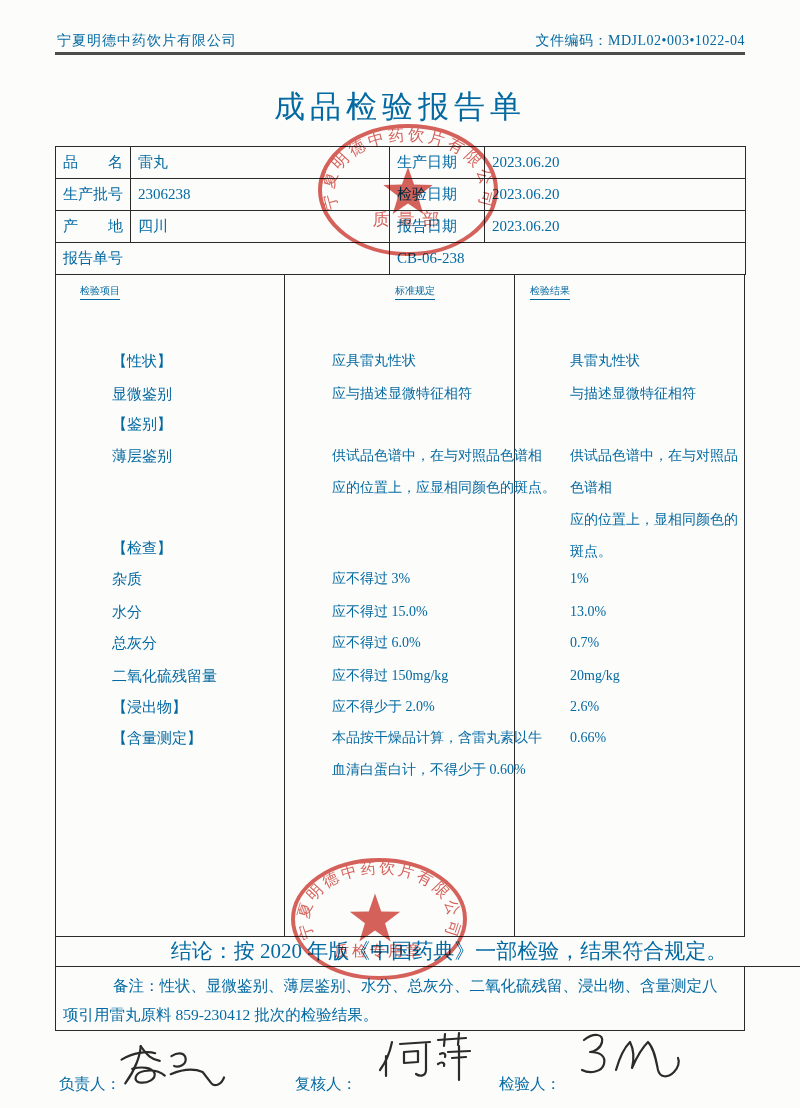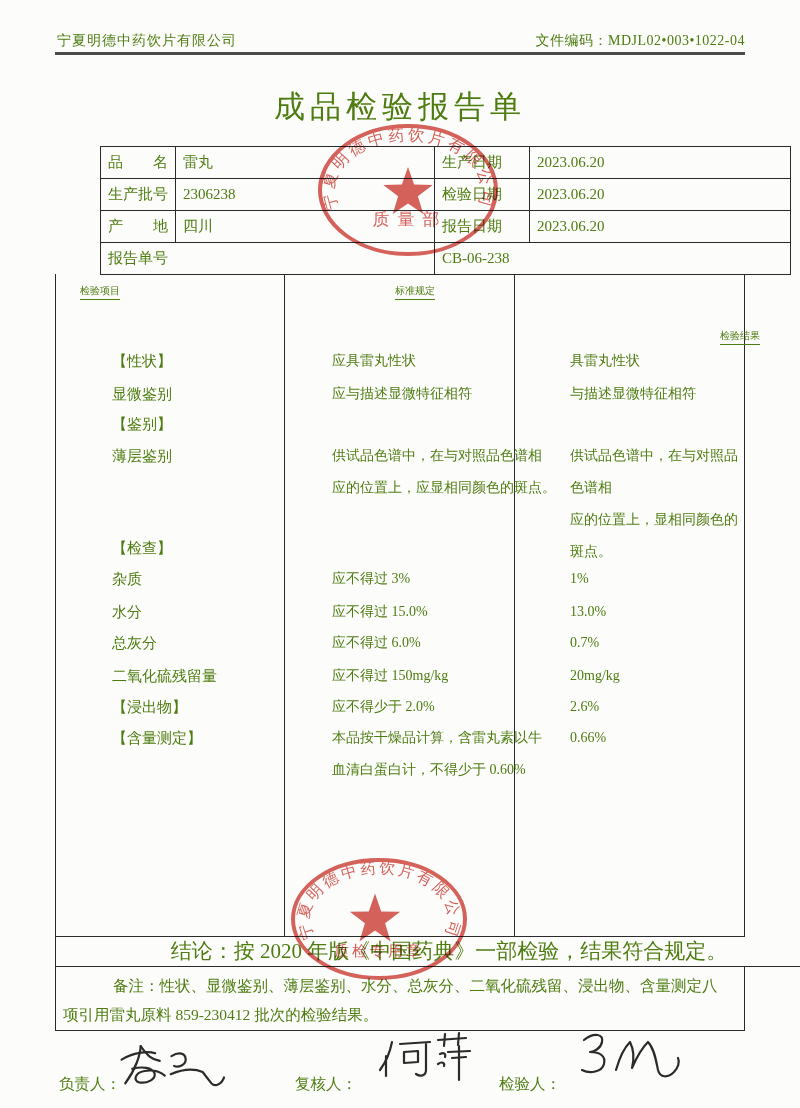--- a/index.html
+++ b/index.html
@@ -1,40 +1,40 @@
 <!DOCTYPE html>
 <html><head>
 <meta charset="utf-8">
 <style>
   html,body{margin:0;padding:0;background:#e8e8e8;}
   .page{position:relative;width:800px;height:1108px;background:#fcfcfb;
-        font-family:"Liberation Serif","DejaVu Serif",serif;color:#4d7c0f;overflow:hidden;}
+        font-family:"Liberation Serif","DejaVu Serif",serif;color:#0369a1;overflow:hidden;}
   
   .hdr-company{position:absolute;left:57px;top:32px;font-size:14px;letter-spacing:1px;}
   .hdr-code{position:absolute;right:55px;top:32px;font-size:14px;letter-spacing:.5px;}
   .hdr-rule{position:absolute;left:55px;top:52px;width:690px;height:3px;background:#4c4c4c;}
   
   .title{position:absolute;left:0;top:86px;width:100%;text-align:center;margin:0;
          font-size:31px;font-weight:normal;letter-spacing:5px;}
   
   .info-table{position:absolute;left:55px;top:146px;width:690px;
               display:grid;grid-template-columns:75px 259px 95px 261px;
-              border-top:1.6px solid #2a2a2a;border-left:1.6px solid #2a2a2a;font-size:15px;margin-left:45px;}
+              border-top:1.6px solid #2a2a2a;border-left:1.6px solid #2a2a2a;font-size:15px;}
   .info-table .cell{height:32px;line-height:31px;box-sizing:border-box;padding-left:7px;
               border-right:1.6px solid #2a2a2a;border-bottom:1.6px solid #2a2a2a;overflow:hidden;white-space:nowrap;}
   .span2{grid-column:span 2;}
   
   .main-table{position:absolute;left:55px;top:274px;width:690px;height:663px;box-sizing:border-box;
               border-left:1.6px solid #2a2a2a;border-right:1.6px solid #2a2a2a;border-bottom:1.6px solid #2a2a2a;}
   .vline{position:absolute;top:0;bottom:0;width:0;border-left:1.6px solid #2a2a2a;}
   .mt-head{position:absolute;top:10px;left:16px;width:100%;display:flex;font-size:10px;}
   .mt-head .h{text-decoration:underline;text-underline-offset:5px;}
   .mt-head .h1{width:228px;box-sizing:border-box;padding-left:8px;}
   .mt-head .h2{width:230px;text-align:center;}
-  .mt-head .h3{flex:1;text-align:right;margin-top:45px;}
+  .mt-head .h3{flex:1;text-align:left;}
   .mt-rows{position:absolute;top:71px;left:0;width:100%;}
   .mrow{display:flex;align-items:flex-start;}
   .mrow .c1{width:228px;box-sizing:border-box;padding-left:8px;font-size:15px;line-height:32px;white-space:pre-line;margin-left:48px;}
   .mrow .c2{width:230px;box-sizing:border-box;font-size:14px;line-height:32px;white-space:pre-line;}
   .mrow .c3{flex:1;box-sizing:border-box;padding-left:8px;font-size:14px;line-height:32px;white-space:pre-line;}
   
   .concl{position:absolute;left:55px;top:937px;width:788px;height:30px;box-sizing:border-box;
          border-left:1.6px solid #2a2a2a;border-right:1.6px solid #2a2a2a;border-bottom:1.6px solid #2a2a2a;
          text-align:center;font-size:21px;line-height:29px;}
   .remark{position:absolute;left:55px;top:967px;width:690px;height:64px;box-sizing:border-box;

